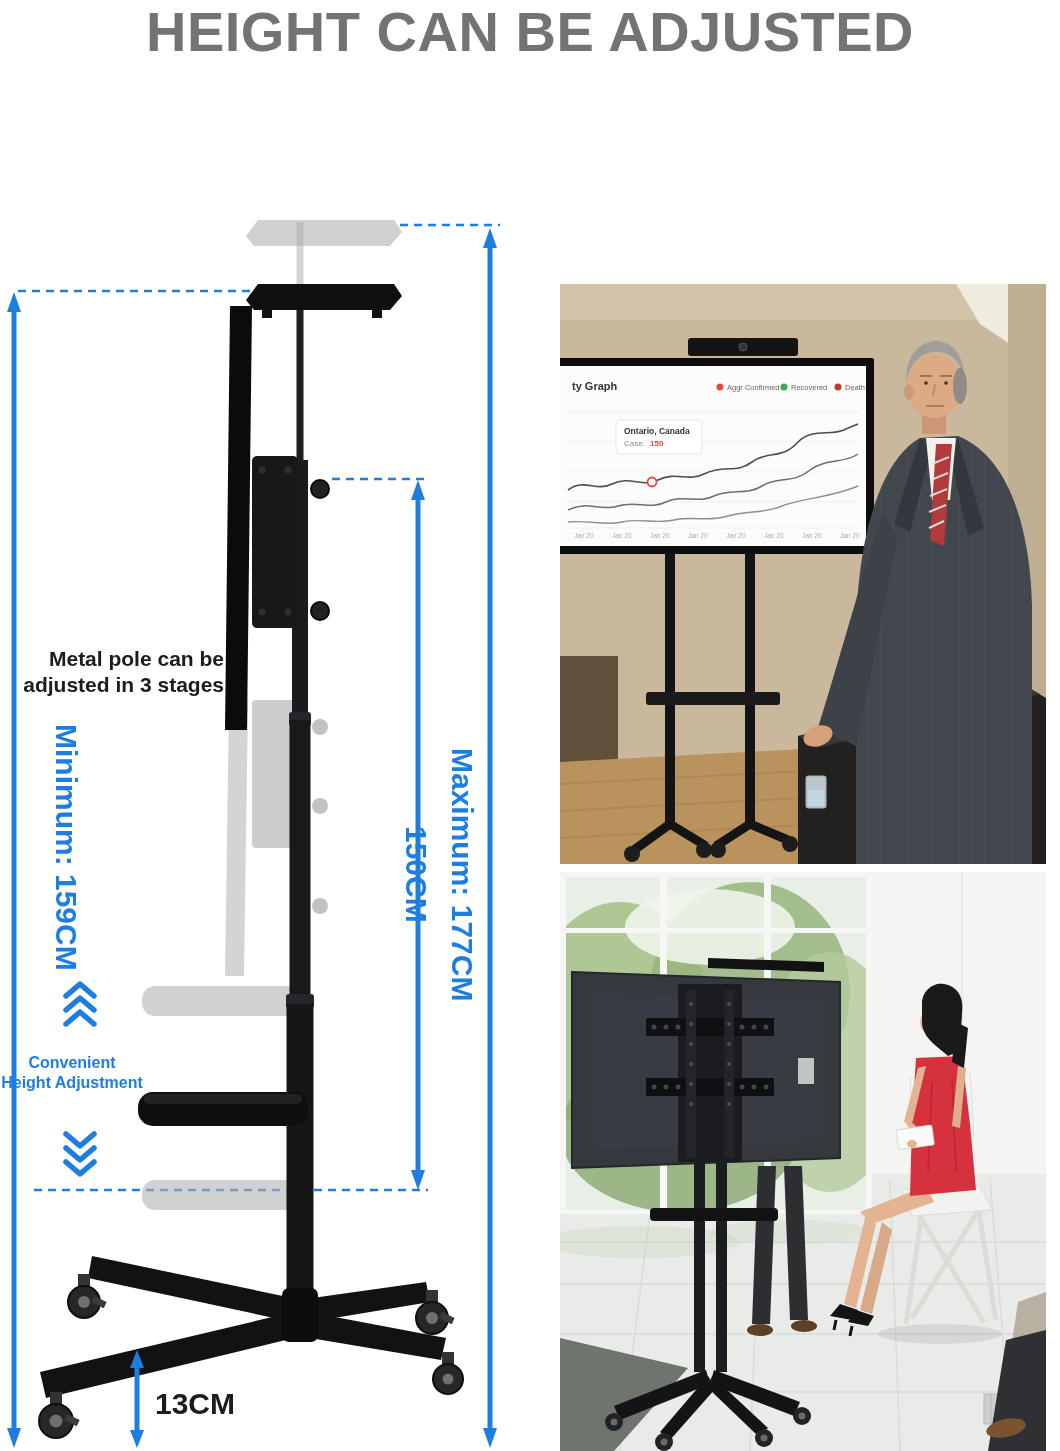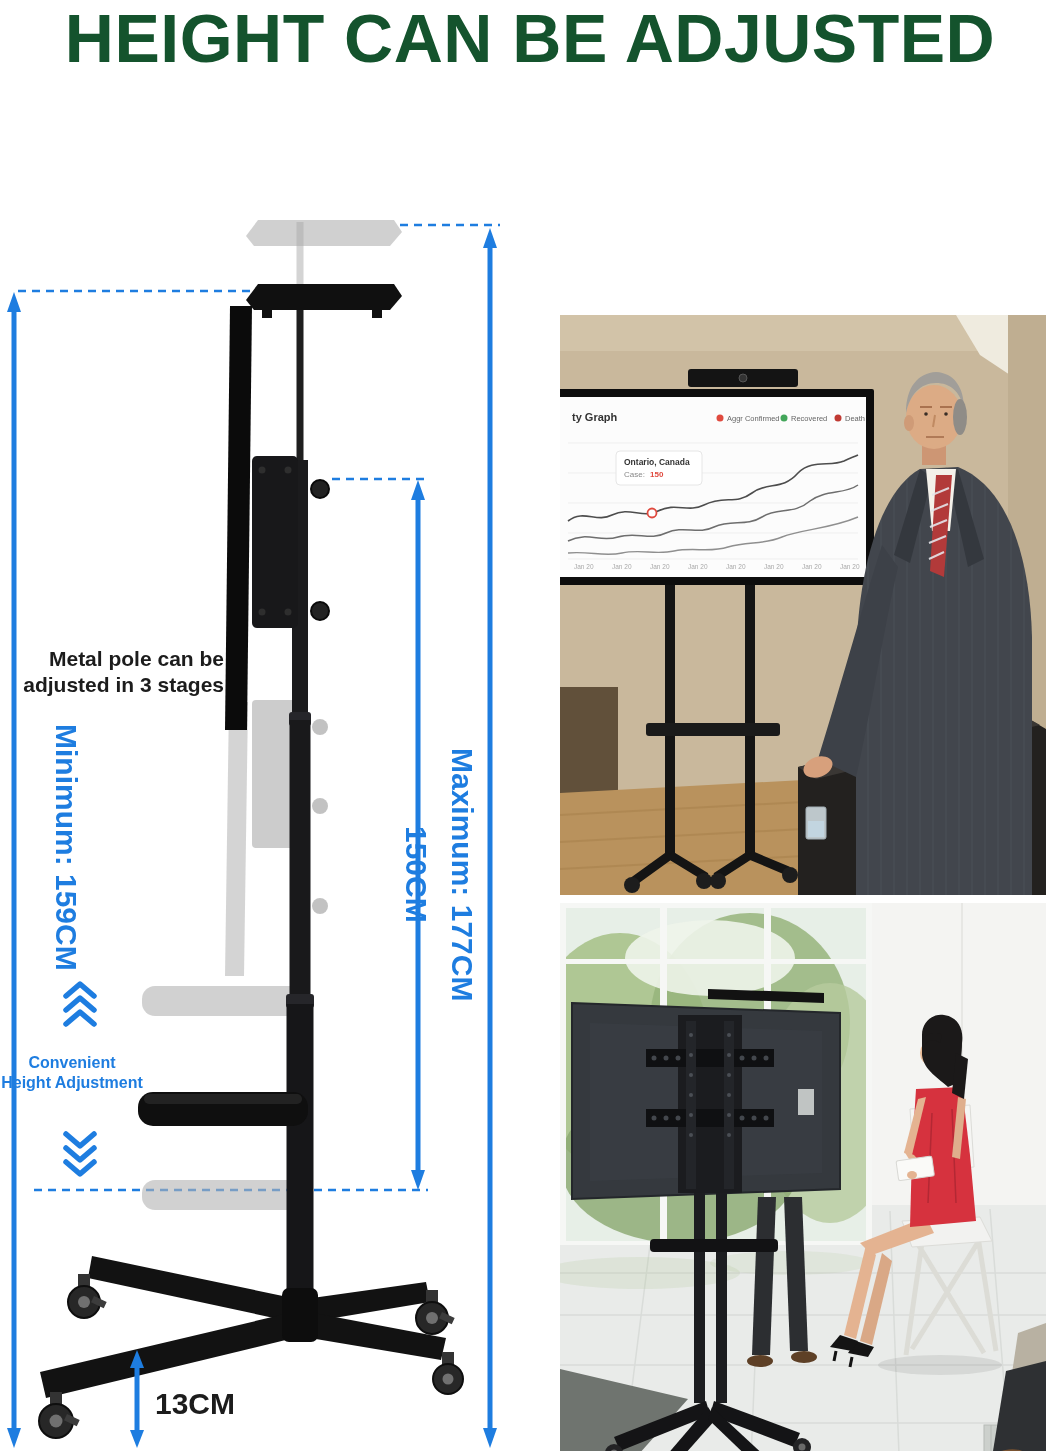--- a/index.html
+++ b/index.html
@@ -1,24 +1,24 @@
 <!DOCTYPE html>
 <html><head>
 <meta charset="utf-8">
 <style>
   * { margin:0; padding:0; box-sizing:border-box; }
   html,body { background:#ffffff; }
   body { font-family:"Liberation Sans", sans-serif; }
   .canvas { position:relative; width:1060px; height:1451px; background:#ffffff; overflow:hidden; }
 
   .title { position:absolute; top:2px; left:0; width:100%; text-align:center;
-           color:#14532d; font-weight:800; font-size:68px; line-height:1.06; letter-spacing:.5px; }
+           color:#737373; font-weight:800; font-size:56px; line-height:1.06; letter-spacing:.5px; }
 
   .diagram-svg { position:absolute; left:0; top:0; }
-  .photo { position:absolute; overflow:hidden; background:#ddd;margin-top:31px; }
+  .photo { position:absolute; overflow:hidden; background:#ddd; }
   .photo svg { display:block; }
   .photo-presentation { left:560px; top:284px; width:486px; height:580px; }
   .photo-meeting     { left:560px; top:872px; width:486px; height:579px; }
 
   svg text { font-family:"Liberation Sans", sans-serif; }
   .dash { stroke:#1e7de0; stroke-width:2.5; stroke-dasharray:8 6; fill:none; }
   .arrow-shaft { stroke:#1e7de0; stroke-width:5; }
   .arrow-head { fill:#1e7de0; }
   .chev { stroke:#1e7de0; stroke-width:5.5; fill:none; stroke-linecap:round; stroke-linejoin:round; }
   .dim-label { font-weight:bold; font-size:30px; fill:#1e7de0; }

